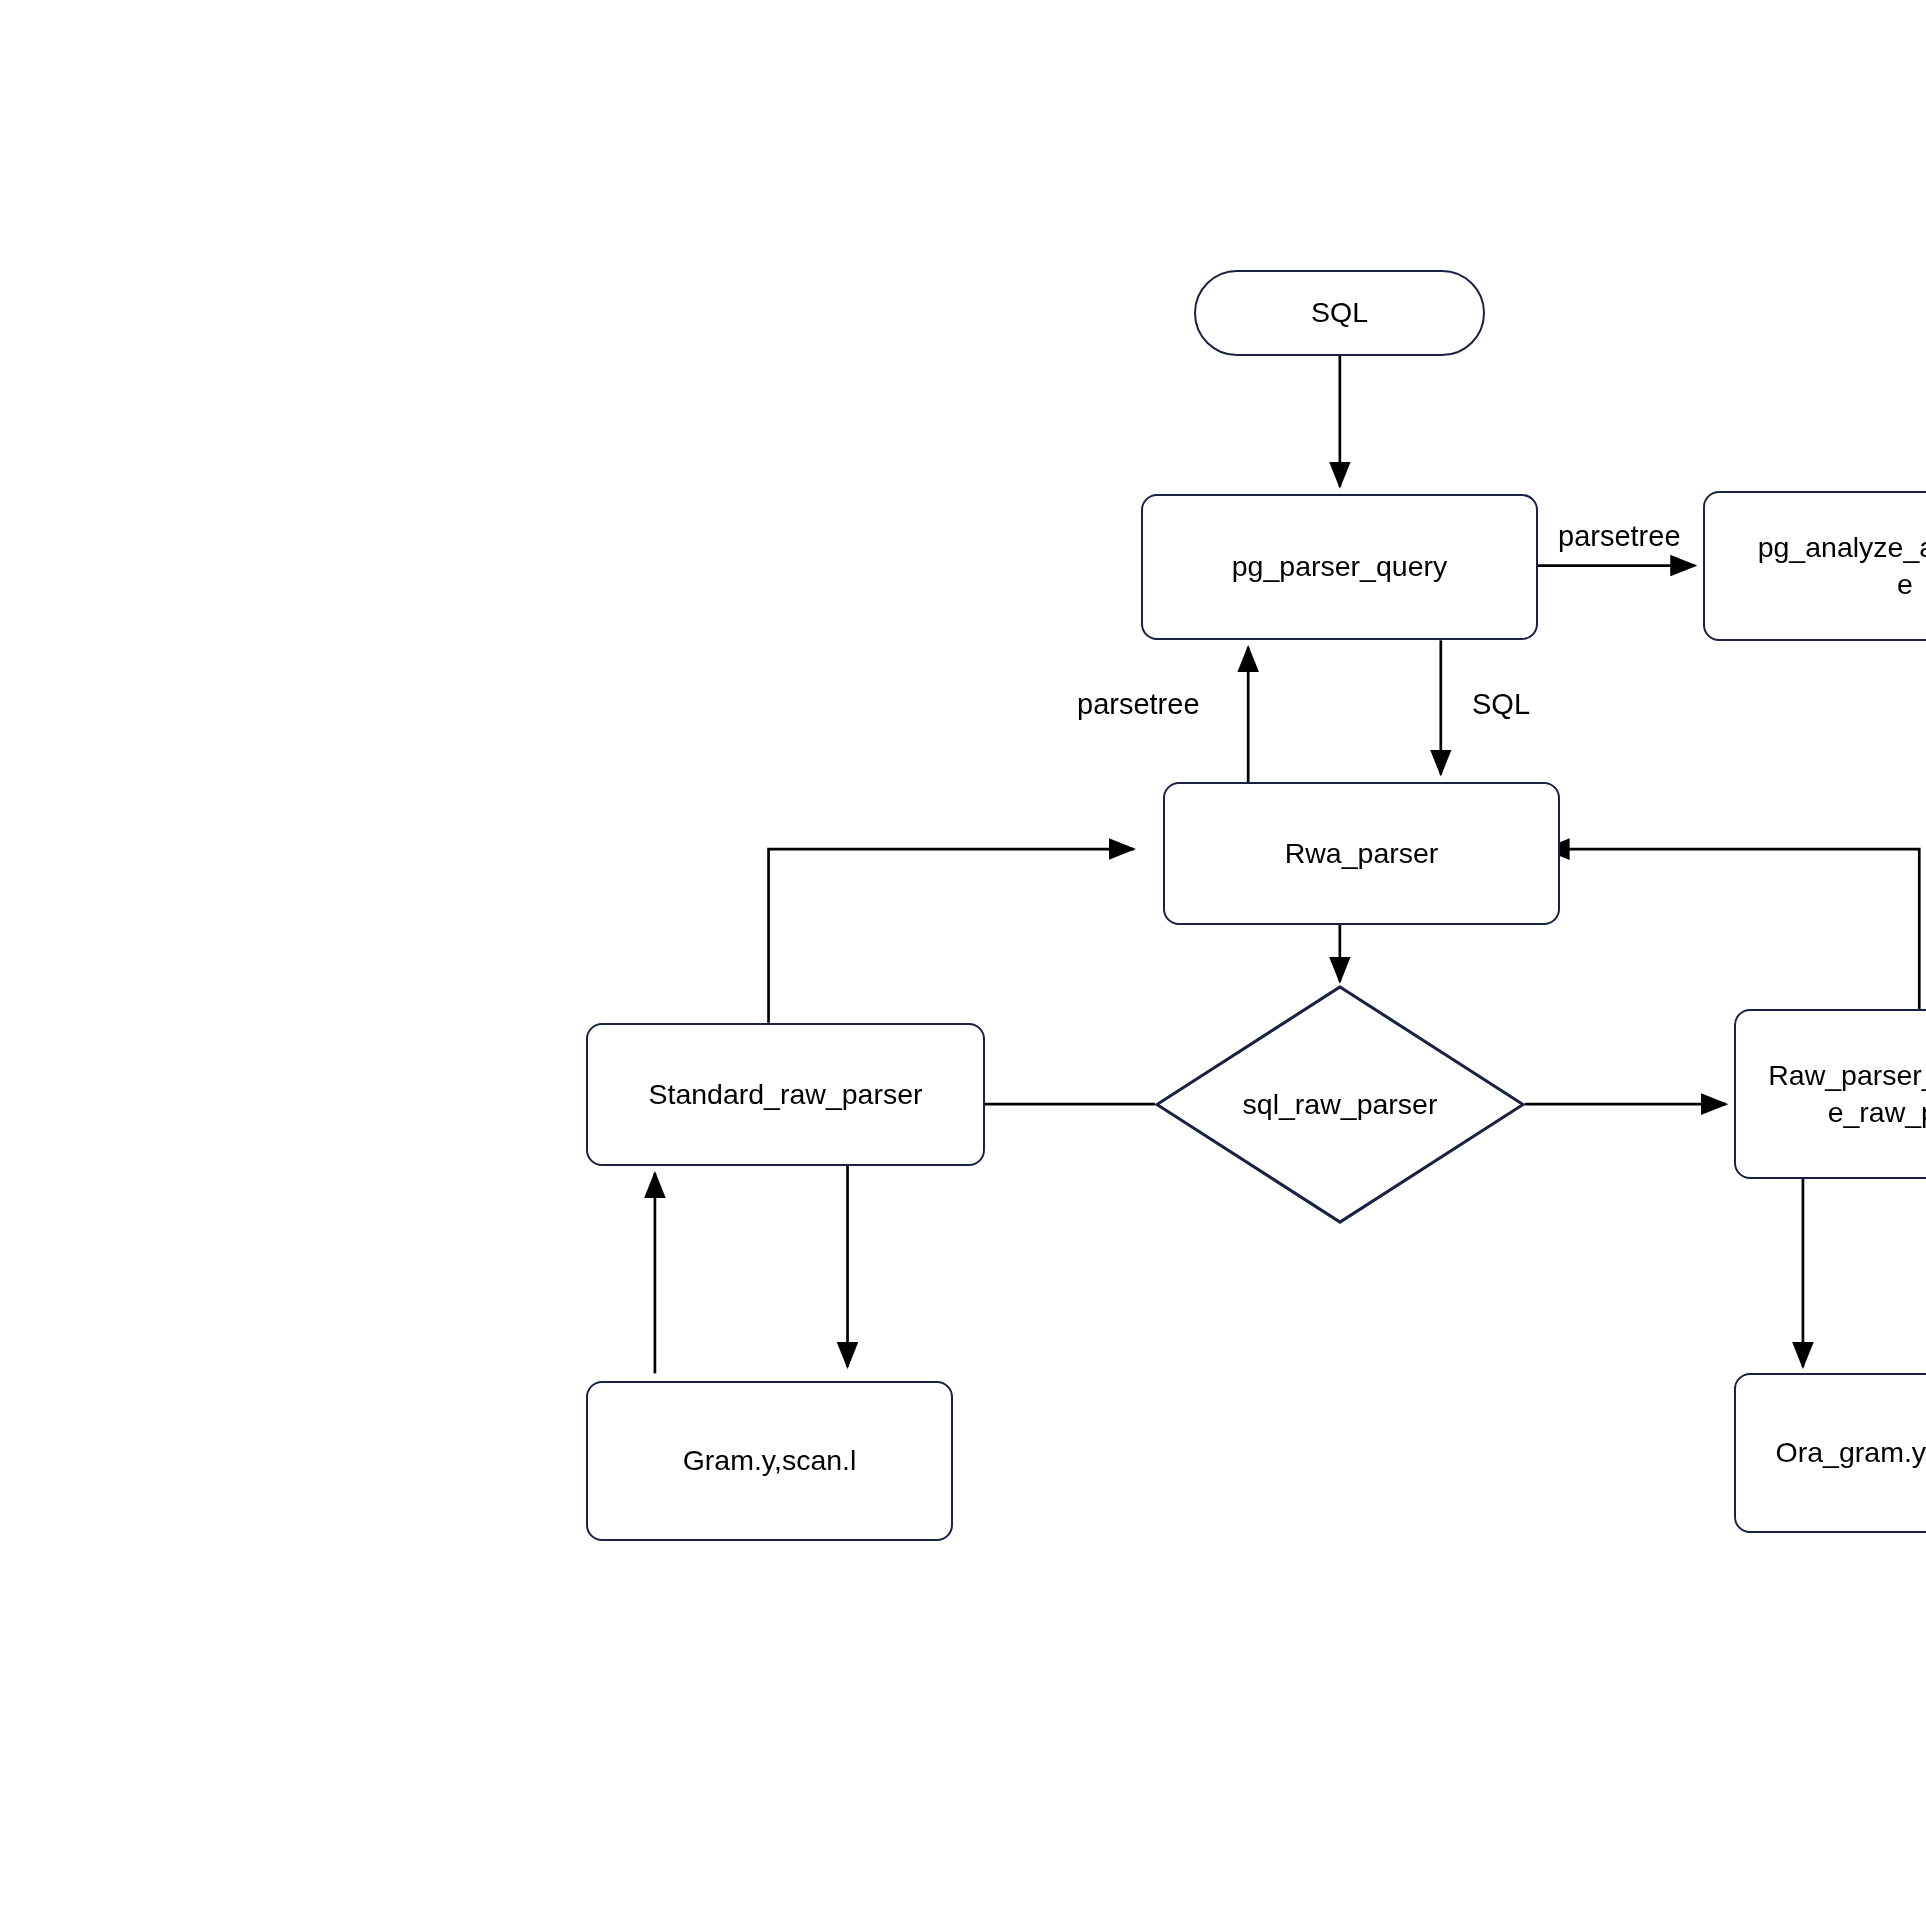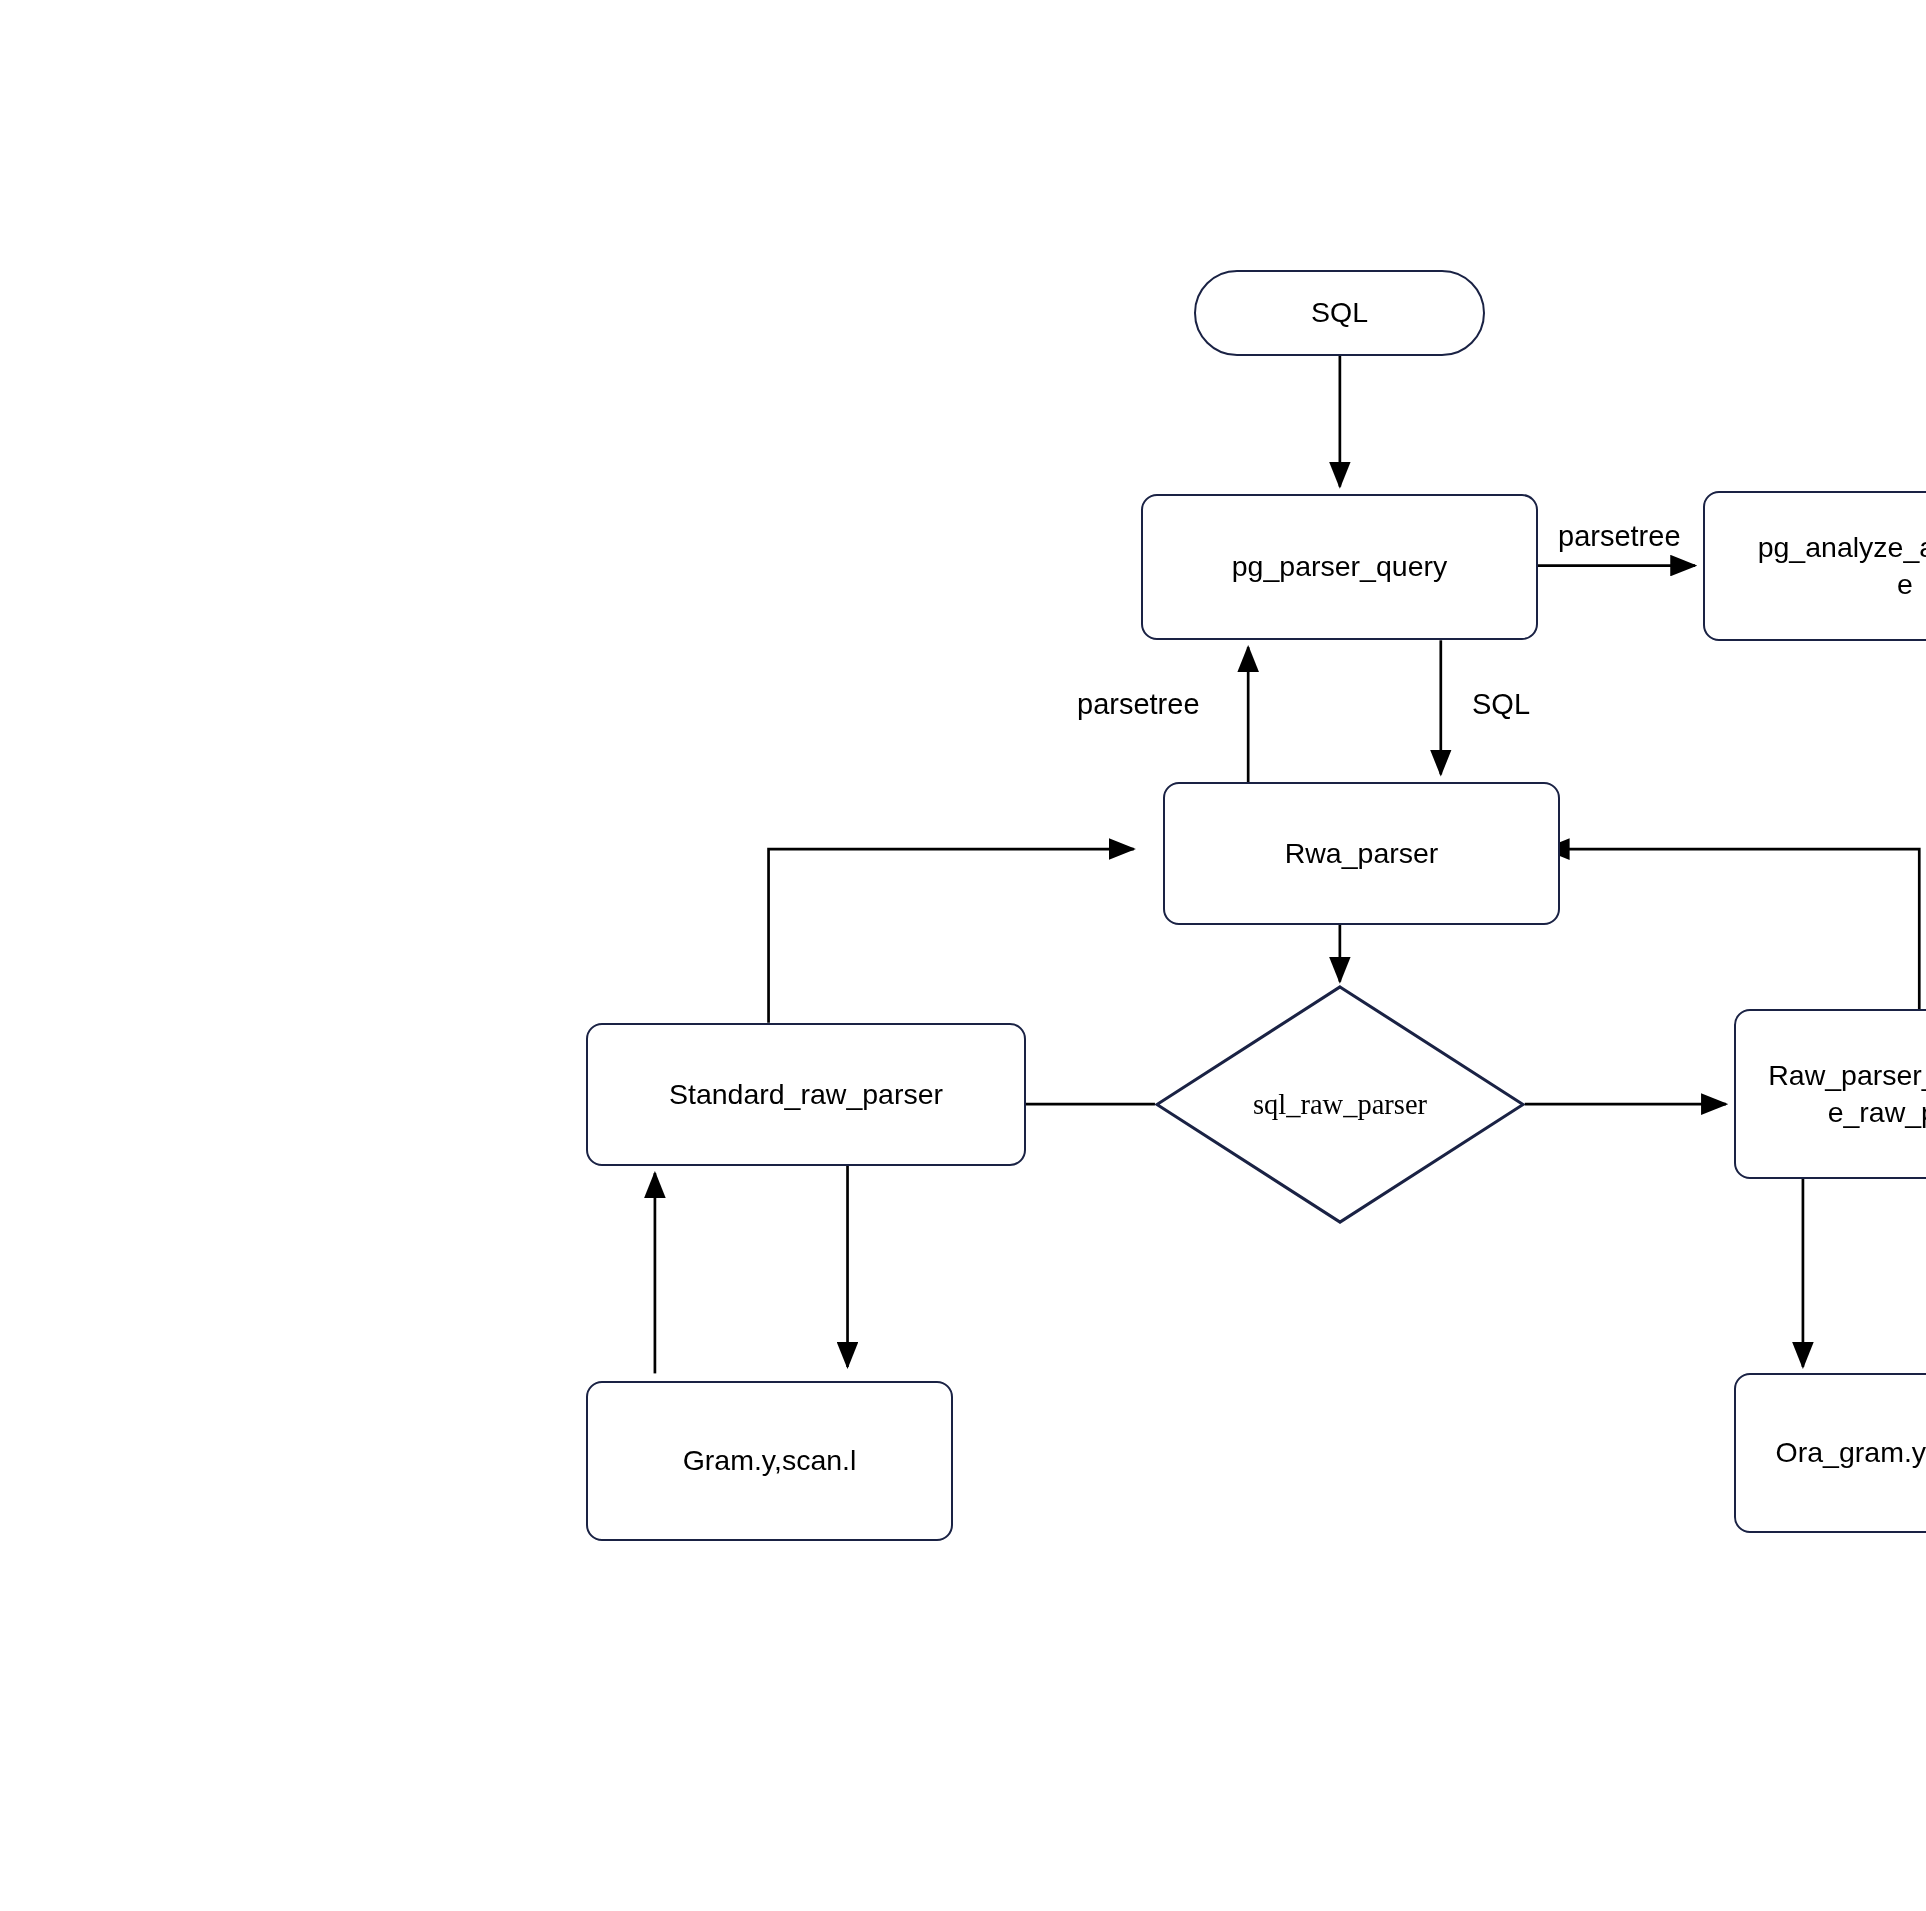--- a/index.html
+++ b/index.html
@@ -125,28 +125,28 @@
 
   <div class="node rounded" style="left:1703px; top:491px; width:404px; height:150px; white-space:pre-line;">
     <span class="node-label">pg_analyze_and_rewrit
 e</span>
   </div>
 
   <div class="node rounded" style="left:1141px; top:782px; width:397px; height:143px;margin-left:22px;">
     <span class="node-label">Rwa_parser</span>
   </div>
 
-  <div class="diamond-wrap" style="left:1155px; top:985px; width:370px; height:239px;font-family:Liberation Serif, serif;">
+  <div class="diamond-wrap" style="left:1155px; top:985px; width:370px; height:239px;">
     <svg class="dshape" viewBox="0 0 960 620" preserveAspectRatio="none">
       <polygon points="480,5 955,310 480,615 5,310" fill="#ffffff" stroke="#1a2244" stroke-width="8"></polygon>
     </svg>
     <span class="diamond-label">sql_raw_parser</span>
   </div>
 
-  <div class="node rounded" style="left:586px; top:1023px; width:440px; height:143px;">
+  <div class="node rounded" style="left:586px; top:1023px; width:399px; height:143px;">
     <span class="node-label">Standard_raw_parser</span>
   </div>
 
   <div class="node rounded" style="left:1734px; top:1009px; width:371px; height:170px; white-space:pre-line;">
     <span class="node-label">Raw_parser_hook(oracl
 e_raw_parser)</span>
   </div>
 
   <div class="node rounded" style="left:586px; top:1373px; width:367px; height:160px;margin-top:8px;">
     <span class="node-label">Gram.y,scan.l</span>

